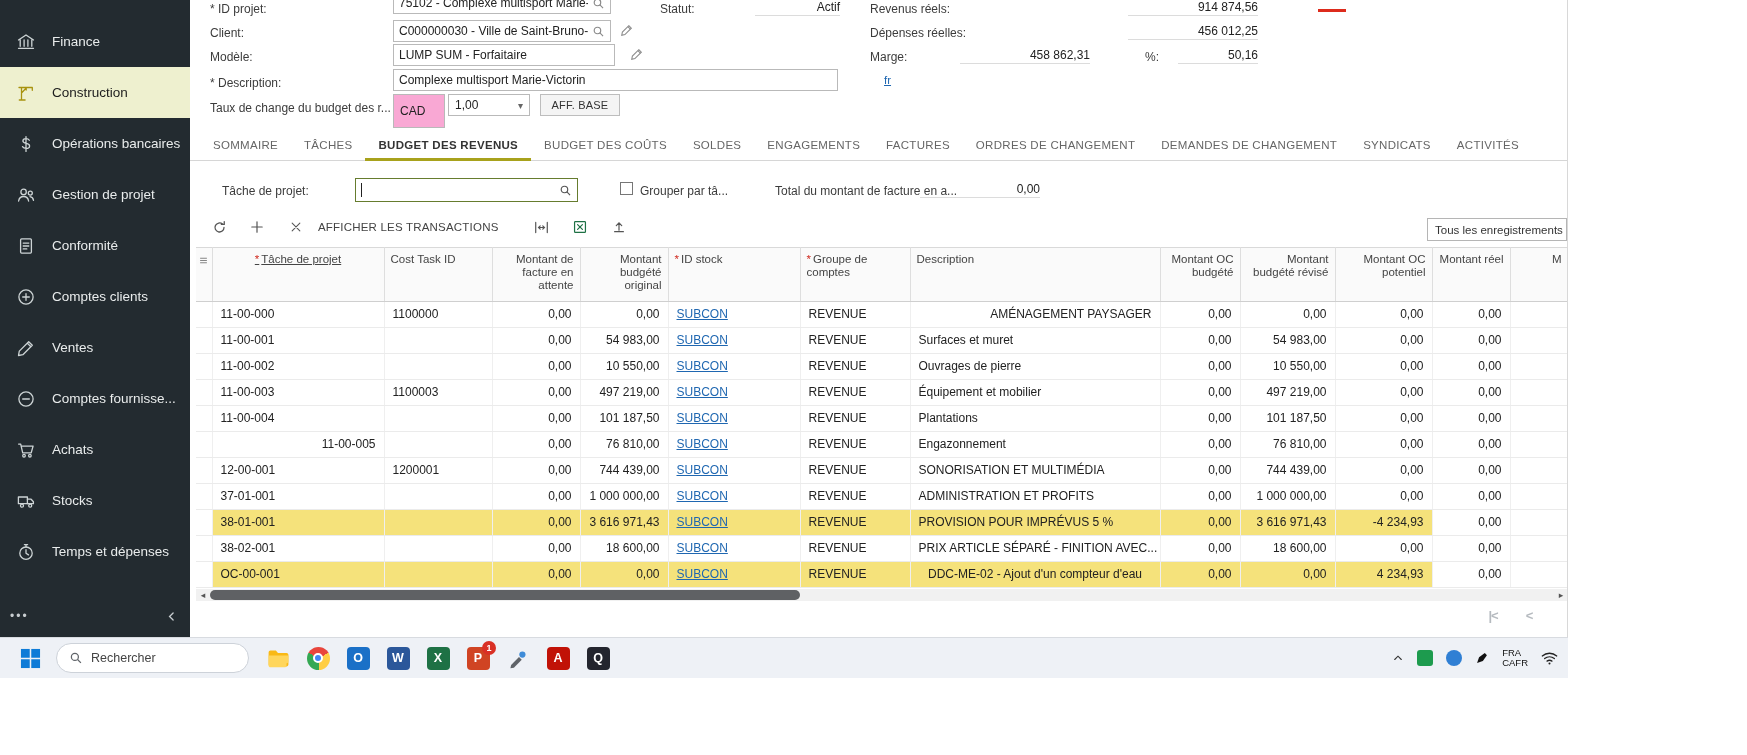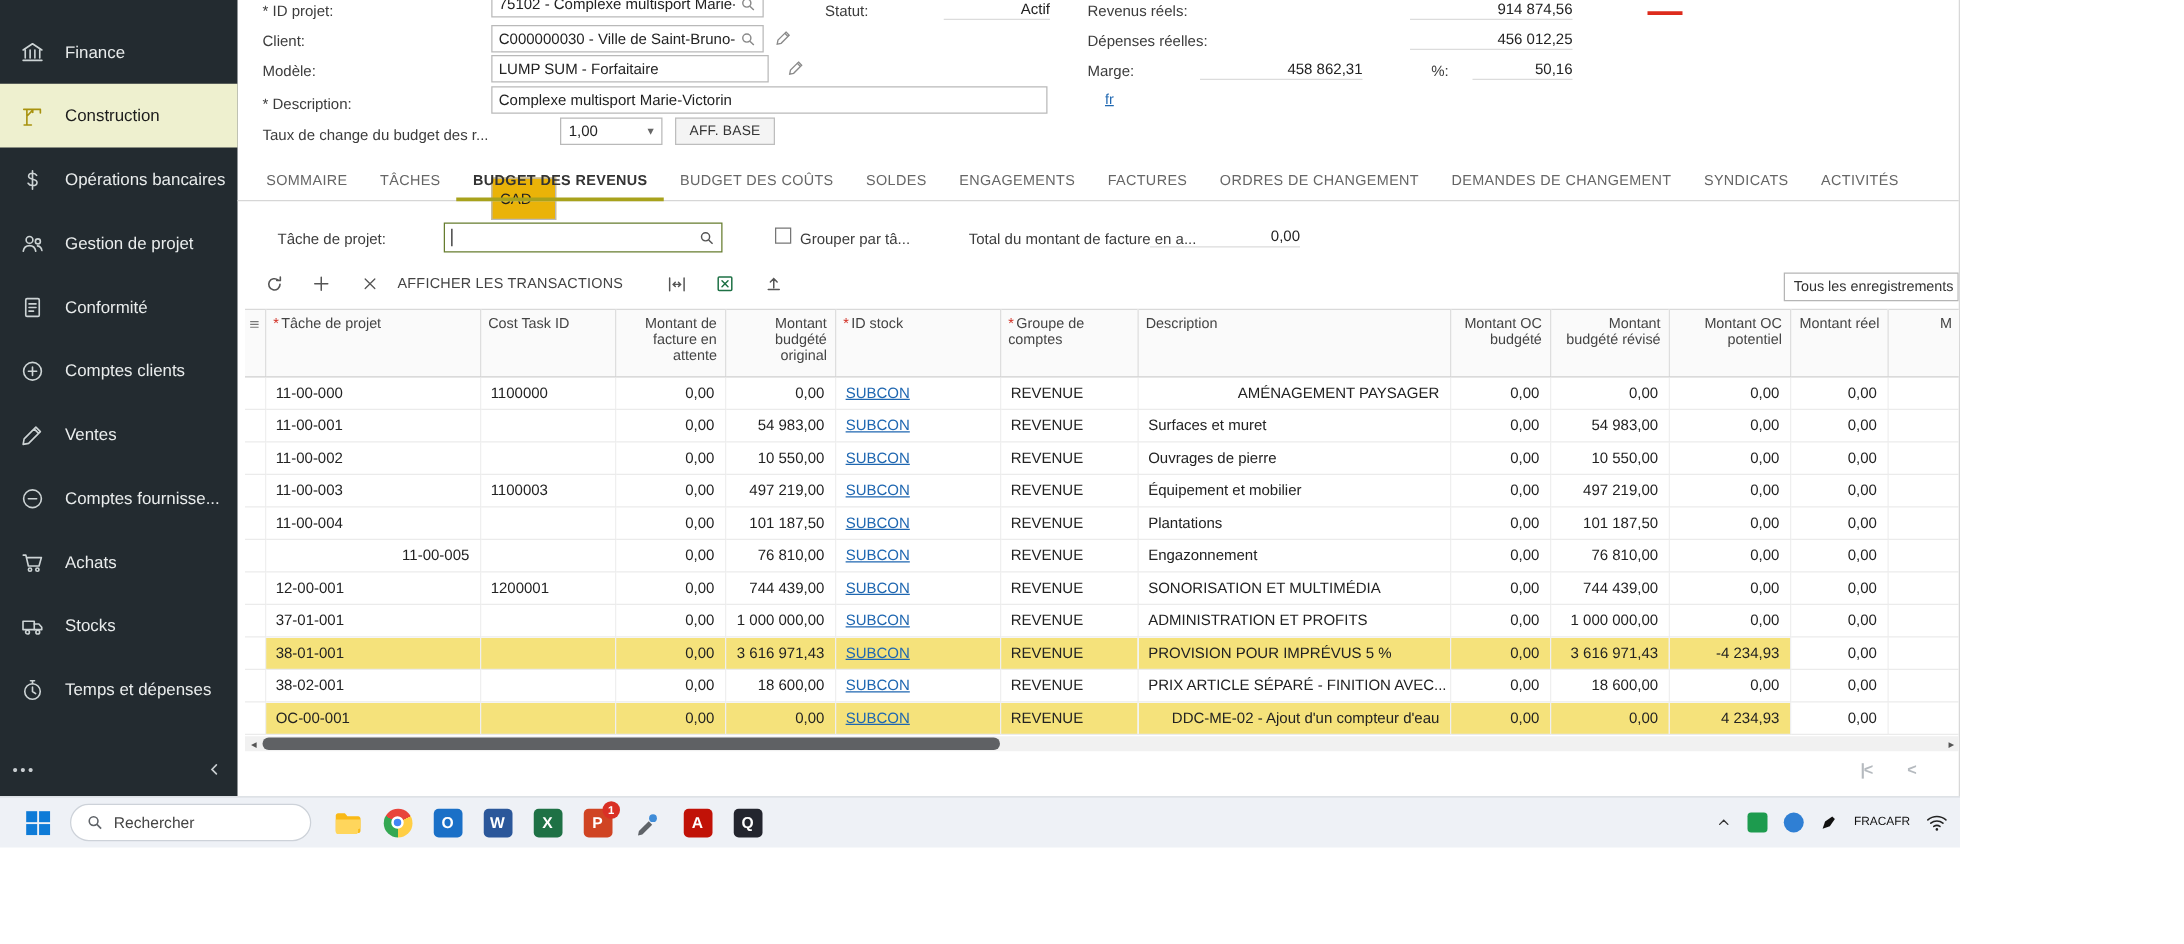--- a/index.html
+++ b/index.html
@@ -22,21 +22,21 @@
   
   .main { position:absolute; left:190px; top:0; width:1378px; height:637px; font-size:12px; }
   .flabel { position:absolute; color:#3c3c3c; white-space:nowrap; }
   .finput { position:absolute; height:22px; border:1px solid #b9b9b9; background:#fff; display:flex; align-items:center; padding:0 5px; }
   .fin-text { flex:1; white-space:nowrap; overflow:hidden; }
   .lens { margin-left:4px; display:flex; flex-shrink:0; cursor:pointer; }
   .pencil { position:absolute; display:flex; cursor:pointer; }
   .fval { position:absolute; text-align:right; border-bottom:1px solid #dcdcdc; height:16px; line-height:14px; white-space:nowrap; }
   .red-dash { position:absolute; background:#dd2b1c; }
   .lang-link { position:absolute; color:#1f67b1; text-decoration:underline; font-size:11.5px; cursor:pointer; }
-  .cadbox { position:absolute; height:22px; border:1px solid #b9b9b9; background:#eab308; display:flex; align-items:center; padding:16px 6px;margin-top:48px; }
+  .cadbox { position:absolute; height:22px; border:1px solid #b9b9b9; background:#f9a8d4; display:flex; align-items:center; padding:16px 6px; }
   .combo { position:absolute; height:22px; border:1px solid #b9b9b9; background:#fff; display:flex; align-items:center; padding:0 6px; }
   .combo .chev { margin-left:auto; color:#666; font-size:10px; }
   .btn-flat { position:absolute; height:22px; border:1px solid #bdbdbd; background:#f4f4f4; font-size:11px; color:#333; display:flex; align-items:center; justify-content:center; letter-spacing:.2px; cursor:pointer; font-family:"Liberation Sans",sans-serif; }
 
   
   .tabbar { position:absolute; left:0; top:133px; width:1378px; height:28px; border-bottom:1px solid #d6d6d6; display:flex; padding-left:10px; }
   .tab { height:28px; line-height:25px; padding:0 13px; font-size:11.5px; letter-spacing:.3px; color:#666; border-bottom:3px solid transparent; white-space:nowrap; cursor:pointer; }
   .tab.active { color:#333; font-weight:bold; border-bottom-color:#a8a21c; }
 
   
@@ -77,21 +77,21 @@
   .tb-apps { display:flex; gap:14px; margin-left:16px; }
   .tb-app { width:26px; height:26px; position:relative; display:flex; align-items:center; justify-content:center; cursor:pointer; }
   .sq { width:23px; height:23px; border-radius:4px; color:#fff; font-weight:bold; font-size:12.5px; display:flex; align-items:center; justify-content:center; }
   .badge { position:absolute; top:-4px; right:-5px; width:14px; height:14px; border-radius:50%; background:#d93025; color:#fff; font-size:9px; font-weight:bold; display:flex; align-items:center; justify-content:center; }
   .chrome-ring { width:23px; height:23px; border-radius:50%; background:conic-gradient(from -60deg, #e8453c 0 120deg, #ffce44 120deg 240deg, #34a853 240deg 360deg); display:flex; align-items:center; justify-content:center; }
   .chrome-core { width:10px; height:10px; border-radius:50%; background:#4285f4; border:2.5px solid #fff; }
   .tray { margin-left:auto; display:flex; align-items:center; gap:13px; margin-right:10px; }
   .tr-i { display:flex; cursor:pointer; color:#222; }
   .tr-sq { width:16px; height:16px; border-radius:3px; display:inline-block; cursor:pointer; }
   .tr-round { width:16px; height:16px; border-radius:50%; display:inline-block; cursor:pointer; }
-  .lang { display:flex; flex-direction:row; font-size:9.5px; line-height:10px; color:#111; cursor:pointer; }
+  .lang { display:flex; flex-direction:column; font-size:9.5px; line-height:10px; color:#111; cursor:pointer; }
 </style>
 </head>
 <body>
 
 <div class="screen">
 
   <aside class="sidebar">
     <nav class="sb-nav">
         <div class="sb-item">
           <span class="sb-icon">
@@ -351,21 +351,21 @@
           <col style="width: 95px;">
           <col style="width: 97px;">
           <col style="width: 78px;">
           <col style="width: 58px;">
         </colgroup>
       <thead>
           <tr>
             <th style="text-align: left; padding: 7px 3px 0px;"><span><svg width="9" height="9" viewBox="0 0 20 20" fill="none" stroke="#777" stroke-width="2">
                   <path d="M2.5 5h15M2.5 10h15M2.5 15h15"></path>
                 </svg></span></th>
-            <th style="text-align: left;"><span class="req">*</span><span>Tâche de projet</span></th>
+            <th style="text-align: center; text-decoration: underline;"><span class="req">*</span><span>Tâche de projet</span></th>
             <th style="text-align: left;"><span>Cost Task ID</span></th>
             <th style="text-align: right;"><span>Montant de facture en attente</span></th>
             <th style="text-align: right;"><span>Montant budgété original</span></th>
             <th style="text-align: left;"><span class="req">*</span><span>ID stock</span></th>
             <th style="text-align: left;"><span class="req">*</span><span>Groupe de comptes</span></th>
             <th style="text-align: left;"><span>Description</span></th>
             <th style="text-align: right;"><span>Montant OC budgété</span></th>
             <th style="text-align: right;"><span>Montant budgété révisé</span></th>
             <th style="text-align: right;"><span>Montant OC potentiel</span></th>
             <th style="text-align: right;"><span>Montant réel</span></th>
@@ -524,21 +524,21 @@
             <td style="text-align: right;"></td>
           </tr>
           <tr>
             <td style="text-align: left;"></td>
             <td class="hl" style="text-align: left;">OC-00-001</td>
             <td class="hl" style="text-align: left;"></td>
             <td class="hl" style="text-align: right;">0,00</td>
             <td class="hl" style="text-align: right;">0,00</td>
             <td class="hl" style="text-align: left;"><a class="cell-link">SUBCON</a></td>
             <td class="hl" style="text-align: left;">REVENUE</td>
-            <td class="hl" style="text-align: right;">DDC-ME-02 - Ajout d'un compteur d'eau</td>
+            <td class="hl" style="text-align: center;">DDC-ME-02 - Ajout d'un compteur d'eau</td>
             <td class="hl" style="text-align: right;">0,00</td>
             <td class="hl" style="text-align: right;">0,00</td>
             <td class="hl" style="text-align: right;">4 234,93</td>
             <td style="text-align: right;">0,00</td>
             <td style="text-align: right;"></td>
           </tr>
         </tbody>
     </table>
 
     <div class="hscroll">

